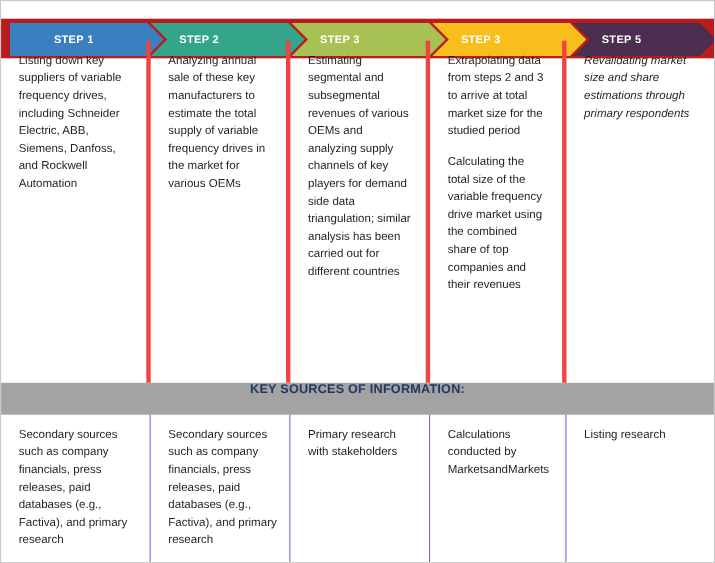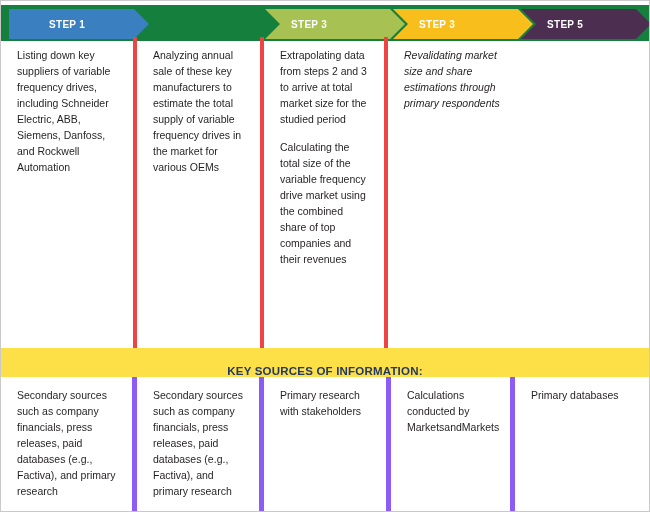--- a/index.html
+++ b/index.html
@@ -21,24 +21,24 @@
     box-sizing: border-box;
     border: 1px solid #c9c9c9;
     background: #ffffff;
     overflow: hidden;
   }
 
   
   #steps-band {
     position: absolute;
     left: 0;
-    top: 4px;
+    top: 16px;
     width: 650px;
     height: 36px;
-    background: #15803d;
+    background: #b91c1c;
   }
   .chevron {
     position: absolute;
     top: 4px;
     height: 30px;
     box-sizing: border-box;
     display: flex;
     align-items: center;
   }
   .chevron .chev-shape {
@@ -95,23 +95,23 @@
   }
   .para:last-child { margin-bottom: 0; }
 
   
   #key-band {
     position: absolute;
     left: 0;
     top: 347px;
     width: 648px;
     height: 29px;
-    background: #fde047;
-    display: flex;
-    align-items: flex-end;
+    background: #a3a3a3;
+    display: flex;
+    align-items: flex-start;
     justify-content: center;
   }
   #key-band .key-label {
     font-size: 11.5px;
     font-weight: bold;
     color: #1f3864;
     letter-spacing: 0.2px;
   }
 
   
@@ -119,21 +119,21 @@
     position: absolute;
     left: 0;
     top: 376px;
     width: 650px;
     height: 134px;
     display: flex;
   }
   .scell {
     box-sizing: border-box;
     padding: 10px 10px 4px 16px;
-    border-right: 5px solid #8b5cf6;
+    border-right: 1px solid #8b5cf6;
     overflow: hidden;
   }
   .scell:last-child { border-right: none; }
   .scell.w1 { width: 136px; }
   .scell.w2 { width: 127px; }
   .scell.w3 { width: 127px; }
   .scell.w4 { width: 124px; }
   .scell.w5 { width: 136px; }
   .scell .para { margin: 0; }
 </style>
@@ -144,20 +144,26 @@
 
   <div id="steps-band">
 
     <div class="chevron c1">
       <svg class="chev-shape" viewBox="0 0 140 30" preserveAspectRatio="none">
         <polygon points="0,0 125,0 140,15 125,30 0,30" fill="#3a80c1"></polygon>
       </svg>
       <span class="chev-label">STEP 1</span>
     </div>
 
+    <div class="chevron c2">
+      <svg class="chev-shape" viewBox="0 0 140 30" preserveAspectRatio="none">
+        <polygon points="0,0 125,0 140,15 125,30 0,30 15,15" fill="#34a58a"></polygon>
+      </svg>
+      <span class="chev-label">STEP 2</span>
+    </div>
 
     <div class="chevron c3">
       <svg class="chev-shape" viewBox="0 0 140 30" preserveAspectRatio="none">
         <polygon points="0,0 125,0 140,15 125,30 0,30 15,15" fill="#a8c153"></polygon>
       </svg>
       <span class="chev-label">STEP 3</span>
     </div>
 
     <div class="chevron c4">
       <svg class="chev-shape" viewBox="0 0 140 30" preserveAspectRatio="none">
@@ -178,20 +184,23 @@
   <div id="cols">
 
     <div class="col w1">
       <p class="para">Listing down key suppliers of variable frequency drives, including Schneider Electric, ABB, Siemens, Danfoss, and Rockwell Automation</p>
     </div>
 
     <div class="col w2">
       <p class="para">Analyzing annual sale of these key manufacturers to estimate the total supply of variable frequency drives in the market for various OEMs</p>
     </div>
 
+    <div class="col w3">
+      <p class="para">Estimating segmental and subsegmental revenues of various OEMs and analyzing supply channels of key players for demand side data triangulation; similar analysis has been carried out for different countries</p>
+    </div>
 
     <div class="col w4">
       <p class="para">Extrapolating data from steps 2 and 3 to arrive at total market size for the studied period</p>
       <p class="para">Calculating the total size of the variable frequency drive market using the combined share of top companies and their revenues</p>
     </div>
 
     <div class="col w5">
       <p class="para">Revalidating market size and share estimations through primary respondents</p>
     </div>
 
@@ -213,18 +222,18 @@
 
     <div class="scell w3">
       <p class="para">Primary research with stakeholders</p>
     </div>
 
     <div class="scell w4">
       <p class="para">Calculations conducted by MarketsandMarkets</p>
     </div>
 
     <div class="scell w5">
-      <p class="para">Primary databases</p>
+      <p class="para">Listing research</p>
     </div>
 
   </div>
 
 </div>
 
 </body></html>

